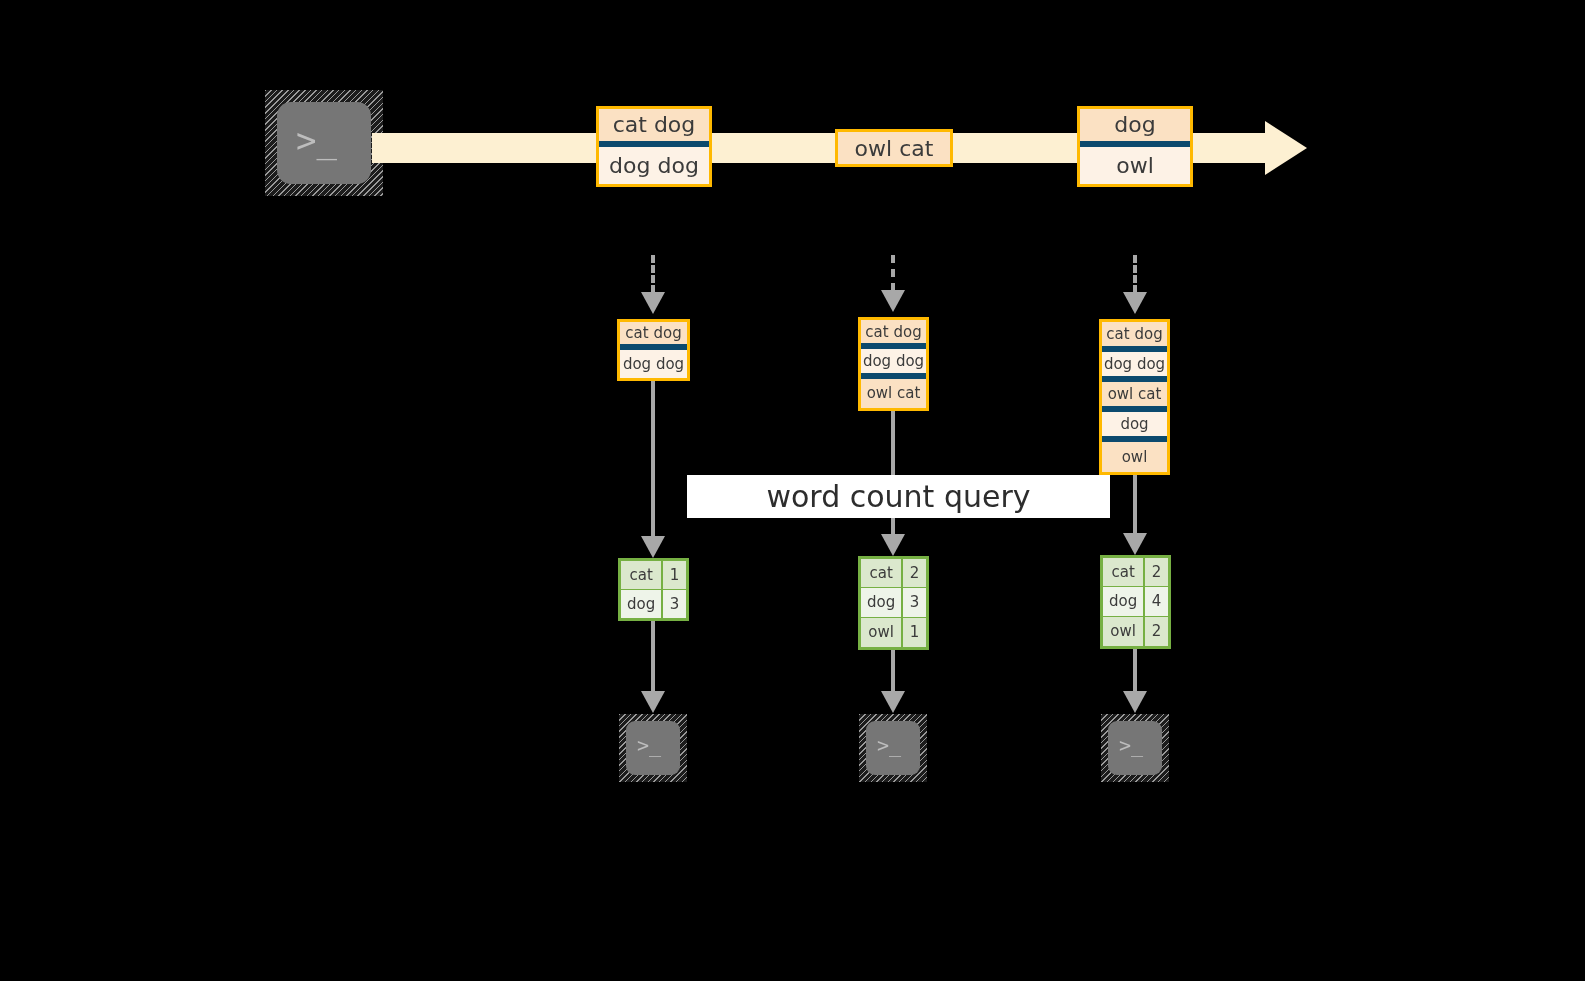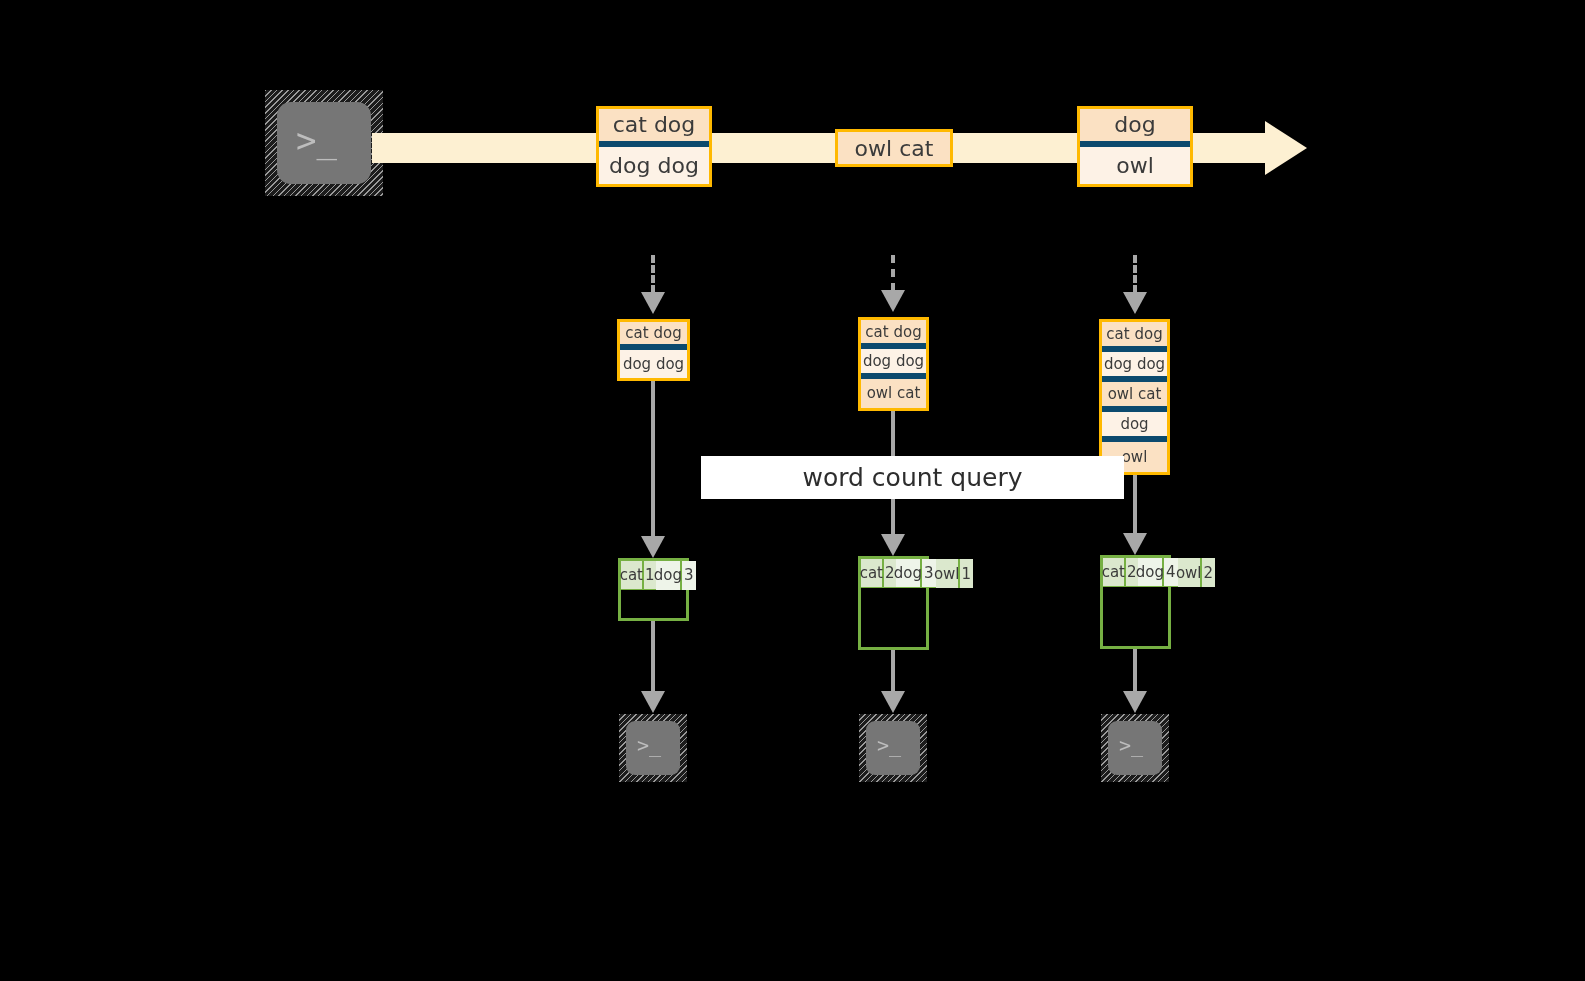--- a/index.html
+++ b/index.html
@@ -78,20 +78,21 @@
   .evt .row:last-child { border-bottom: none; }
   .evt .row.dark  { background: #fbe1c3; }
   .evt .row.light { background: #fdf2e6; }
 
   
   .cnt {
     position: absolute;
     box-sizing: border-box;
     border: 3px solid #76b043;
     display: flex;
+    flex-direction: column;
   }
   .cnt .crow {
     display: flex;
     box-sizing: border-box;
     border-bottom: 1px solid #76b043;
   }
   .cnt .crow:last-child { border-bottom: none; }
   .cnt .cell {
     box-sizing: border-box;
     display: flex;
@@ -260,15 +261,15 @@
 
   <div class="conn" style="left:1133px; top:649px; height:42px;"></div>
   <div class="ahead" style="left:1123px; top:691px; border-width:22px 12px 0 12px;"></div>
 
   <div class="terminal" style="left:1101px; top:714px; width:68px; height:68px;">
     <div class="hatch"></div>
     <div class="body" style="left:7px; top:7px; width:54px; height:54px; border-radius:9px;"></div>
     <div class="prompt" style="left:18px; top:21px; font-size:20px;">&gt;_</div>
   </div>
 
-  <div class="banner" style="left:687px; top:456px; width:423px; height:43px; font-size:25px;margin-left:14px;">word count query</div>
+  <div class="banner" style="left:687px; top:475px; width:423px; height:43px; font-size:30px;">word count query</div>
 
 </div>
 
 </body></html>

